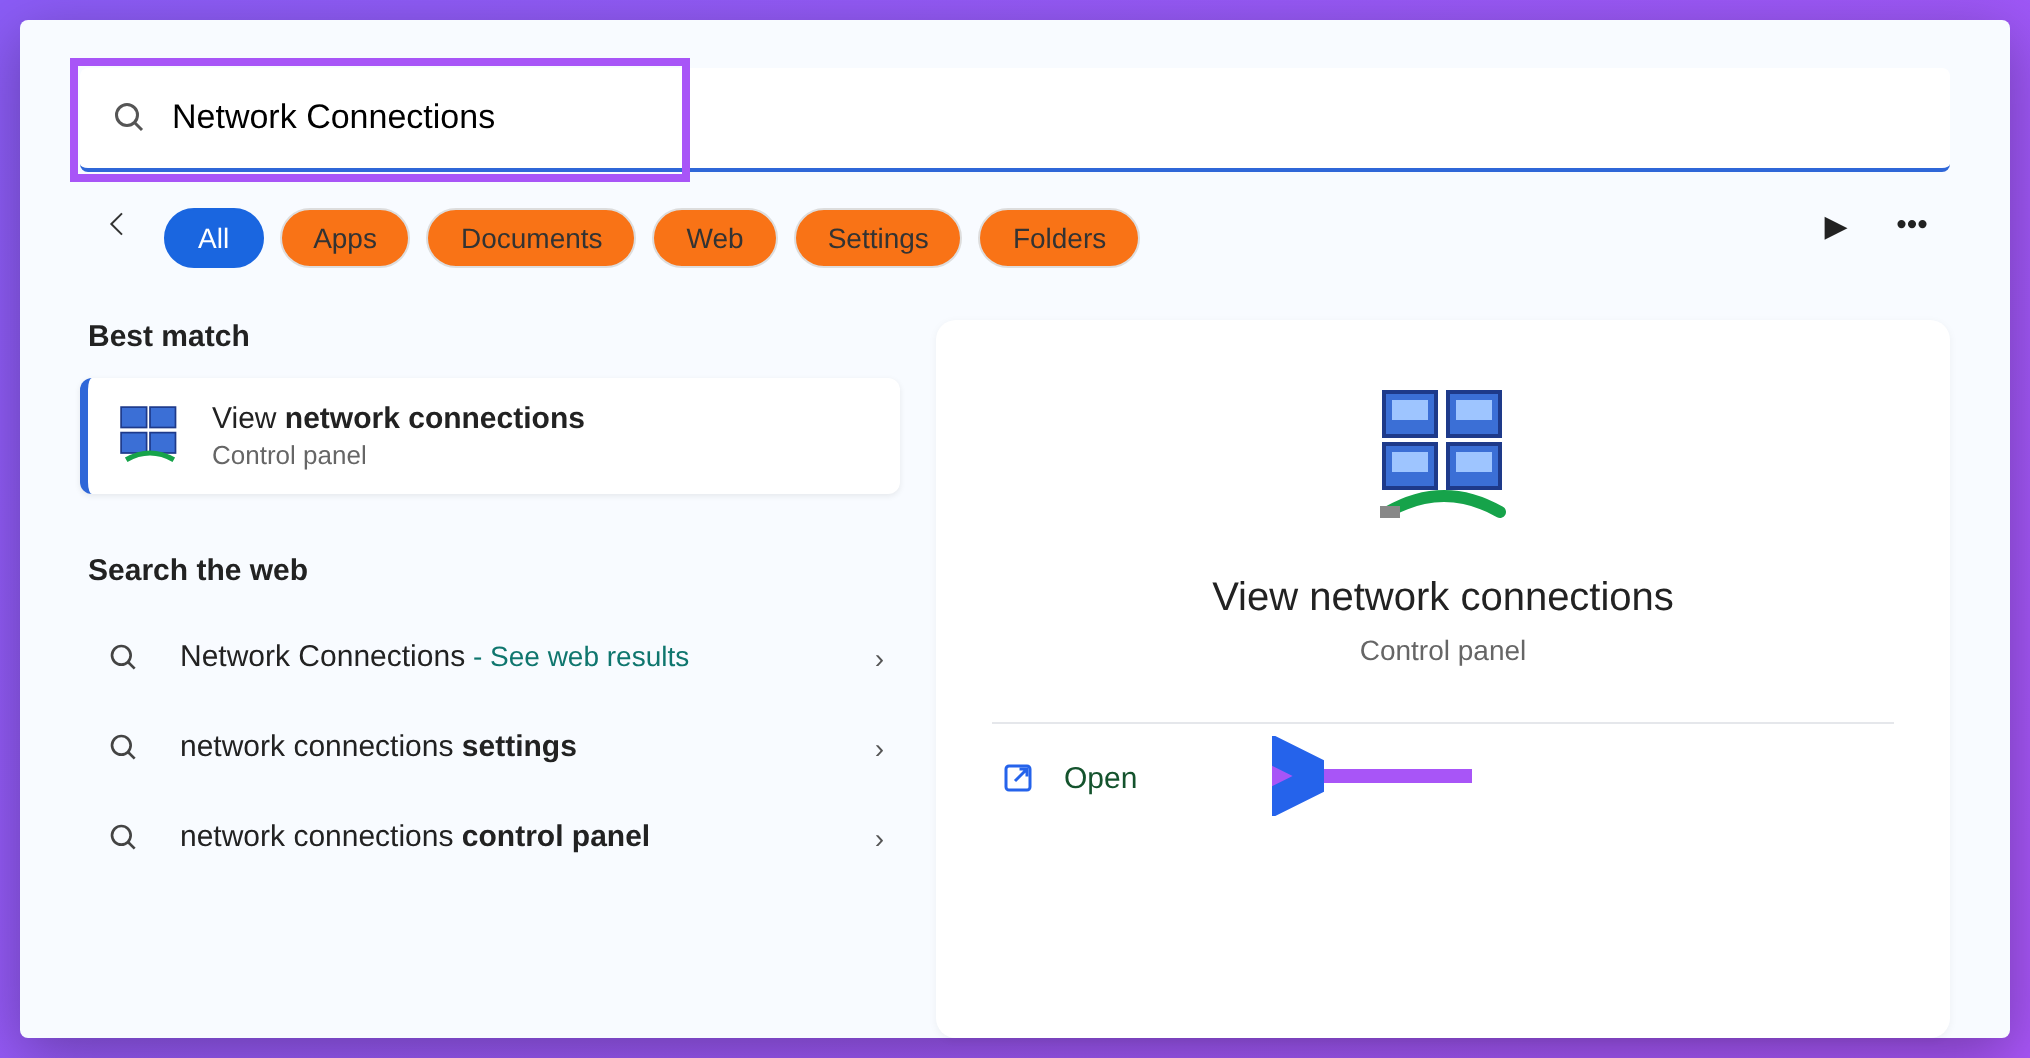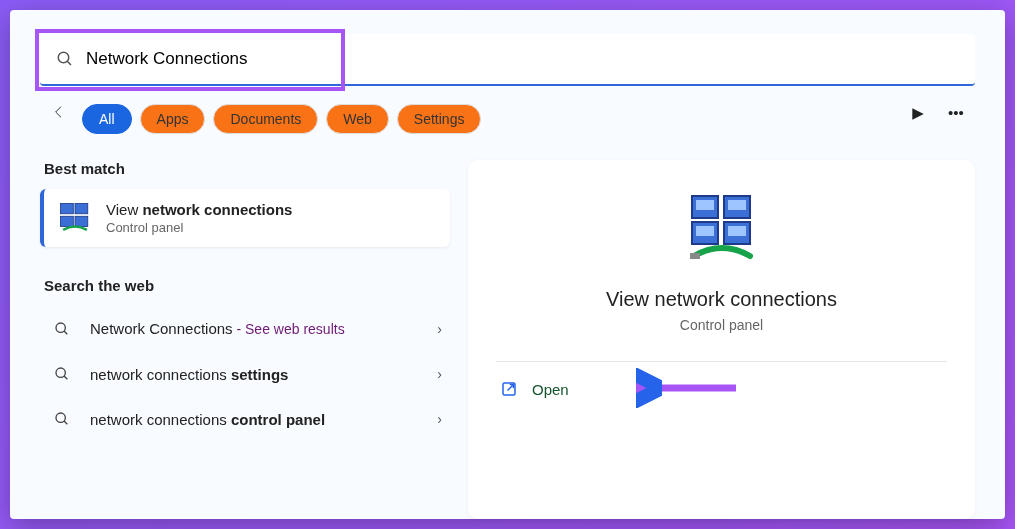--- a/index.html
+++ b/index.html
@@ -79,21 +79,21 @@
   .result-text .t1 { font-size:15px; color:#222; }
   .result-text .t2 { font-size:13px; color:#666; margin-top:2px; }
   .web-section { margin-top:30px; }
   .web-item {
     display:flex; align-items:center; padding: 12px 8px; gap:14px;
     cursor:pointer; border-radius:6px;
   }
   .web-item .wi-icon { width:28px; display:flex; justify-content:center;}
   .web-item .wi-icon svg { width:16px; height:16px; stroke:#444; stroke-width:2; fill:none;}
   .web-item .wi-text { flex:1; font-size:15px; color:#222; line-height:1.4;}
-  .web-item .wi-suffix { color:#701a75; font-size:14px;}
+  .web-item .wi-suffix { color:#0f766e; font-size:14px;}
   .web-item .chev { color:#555; }
   .big-icon { margin-top:6px; width:80px; height:80px; display:flex; align-items:center; justify-content:center;}
   .detail-title { font-size:20px; color:#222; margin-top:18px; text-align:center;}
   .detail-sub { font-size:14px; color:#666; margin-top:6px; text-align:center;}
   .divider { height:1px; background:#e5e7eb; width:100%; margin-top:28px;}
   .open-row {
     display:flex; align-items:center; gap:14px; width:100%;
     padding: 18px 8px 18px 4px; cursor:pointer; position:relative;
   }
   .open-row svg { width:18px; height:18px; stroke:#2563eb; stroke-width:2; fill:none;}
@@ -122,20 +122,21 @@
     <div class="back-btn">
       <svg viewBox="0 0 24 24">
           <path d="M15 4 L7 12 L15 20"></path>
         </svg>
     </div>
     <div class="pill active">All</div>
     <div class="pill">Apps</div>
     <div class="pill">Documents</div>
     <div class="pill">Web</div>
     <div class="pill">Settings</div>
+    <div class="pill">Folders</div>
     <div class="spacer"></div>
     <div class="play-icon">▶</div>
     <div class="more-icon">•••</div>
   </div>
 
   <div class="content">
     <div class="left">
       <div class="section-title">Best match</div>
       <div class="result-card">
         <div class="result-icon">

